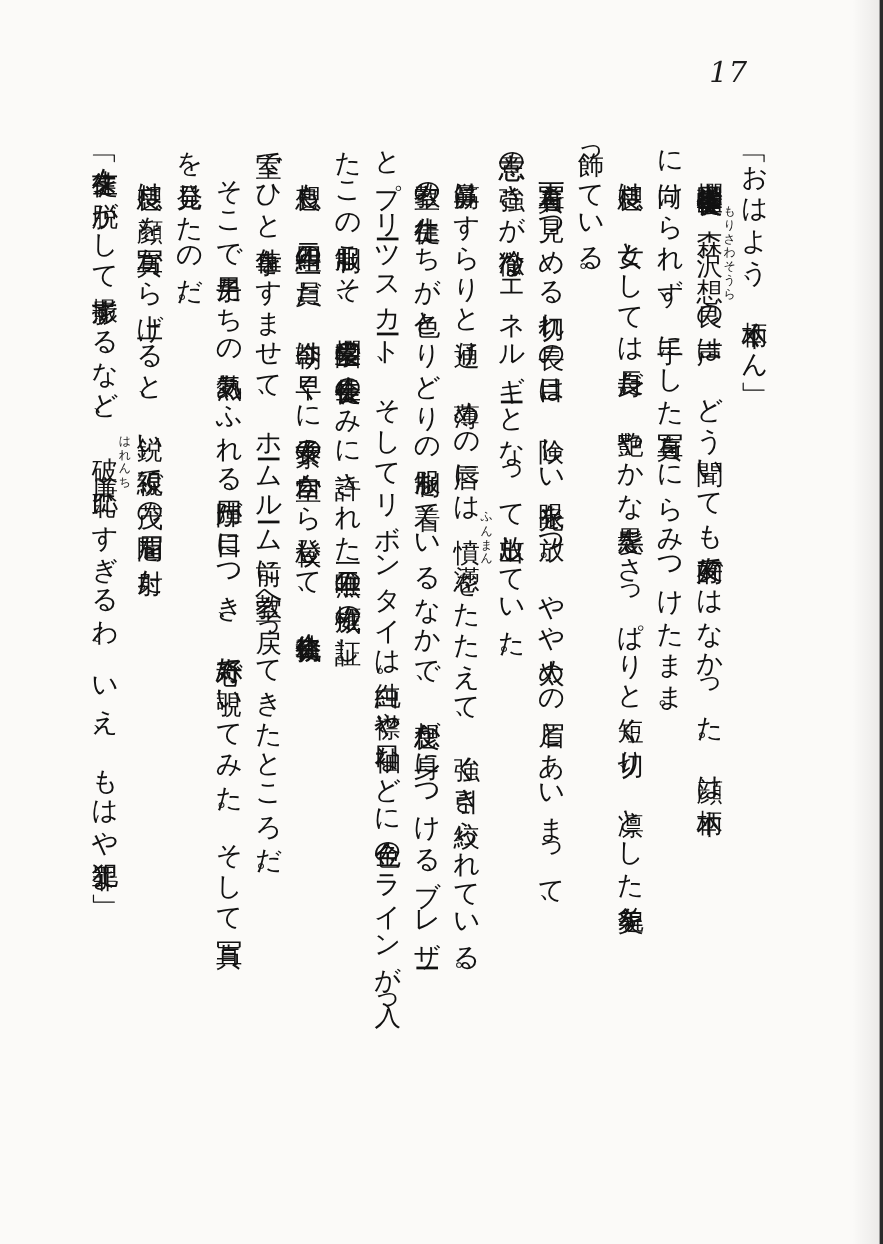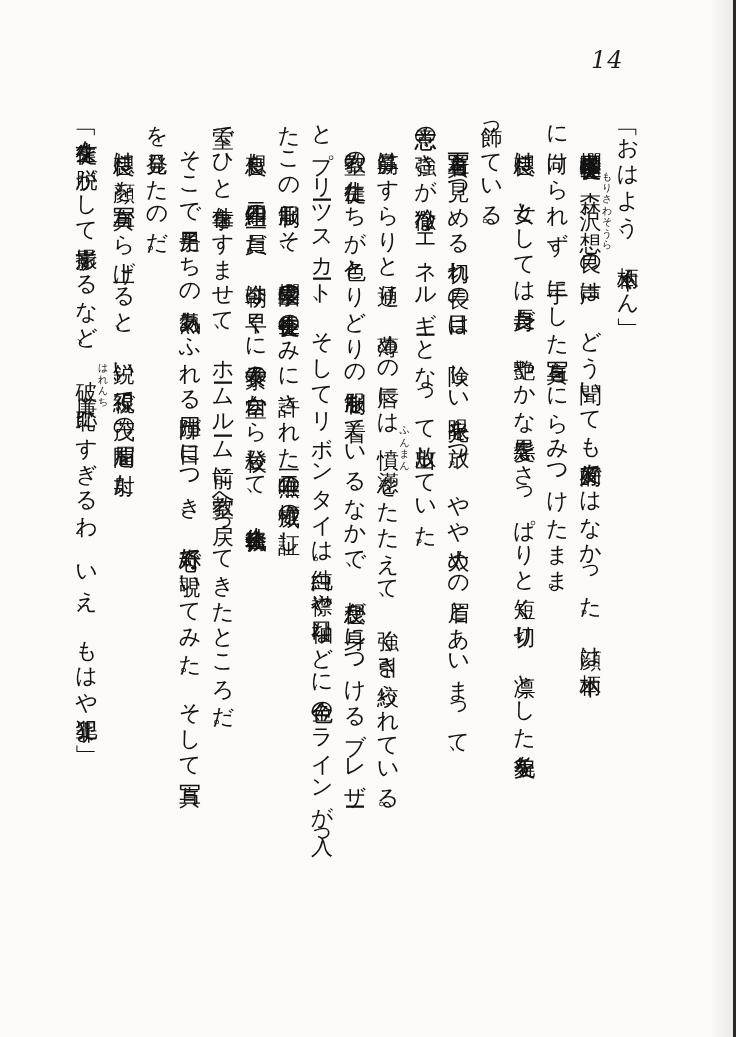--- a/index.html
+++ b/index.html
@@ -67,21 +67,21 @@
   rt {
     font-size: 10px;
     letter-spacing: 0;
     color: #222;
   }
 </style>
 </head>
 <body>
 
 <div class="page">
-  <div class="page-number">14</div>
+  <div class="page-number">17</div>
 
   <div class="body-text" id="body-text">
       <div class="line indent-dialogue">「おはよう、柄本くん」</div>
       <div class="line indent-paragraph">櫻皇学園生徒会長の<ruby>森沢想良<rt>もりさわそうら</rt></ruby>の声は、どう聞いても友好的ではなかった。顔は柄本</div>
       <div class="line">に向けられず、手にした写真をにらみつけたまま。</div>
       <div class="line indent-paragraph">想良は、女としては長身だ。艶やかな黒髪をさっぱりと短く切り、凛とした美貌を</div>
       <div class="line">飾っている。</div>
       <div class="line indent-paragraph">下着写真を見つめる切れ長の目は、険しい眼光を放つ。やや太めの眉とあいまって、</div>
       <div class="line">意志の強さが冷徹なエネルギーとなって放出していた。</div>
       <div class="line indent-paragraph">鼻筋はすらりと通り、薄めの唇には<ruby>憤懣<rt>ふんまん</rt></ruby>をたたえて、強く引き絞られている。</div>

